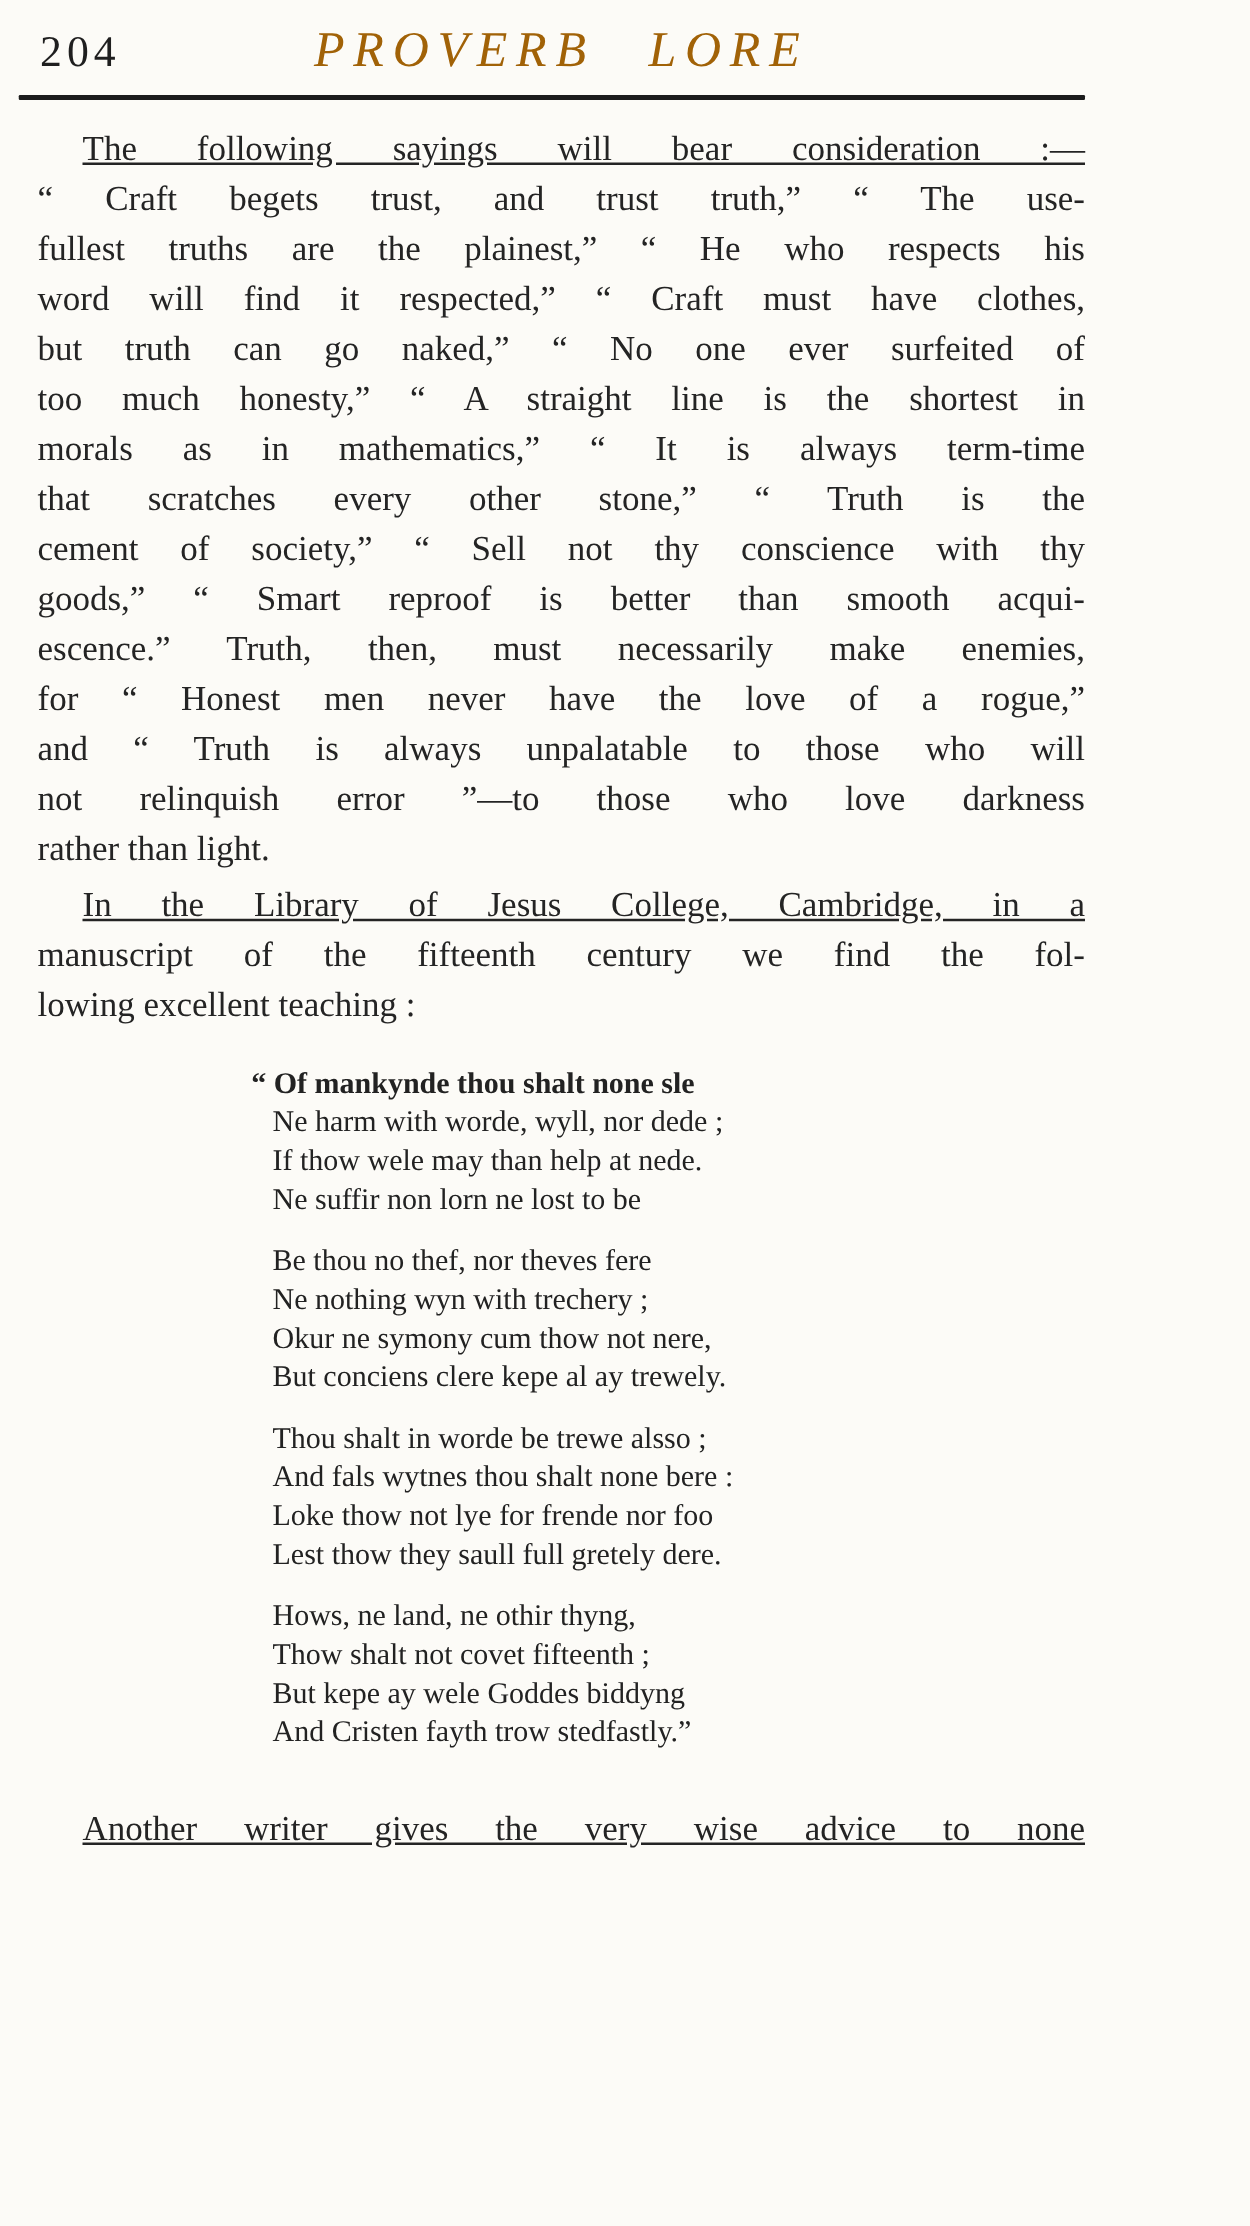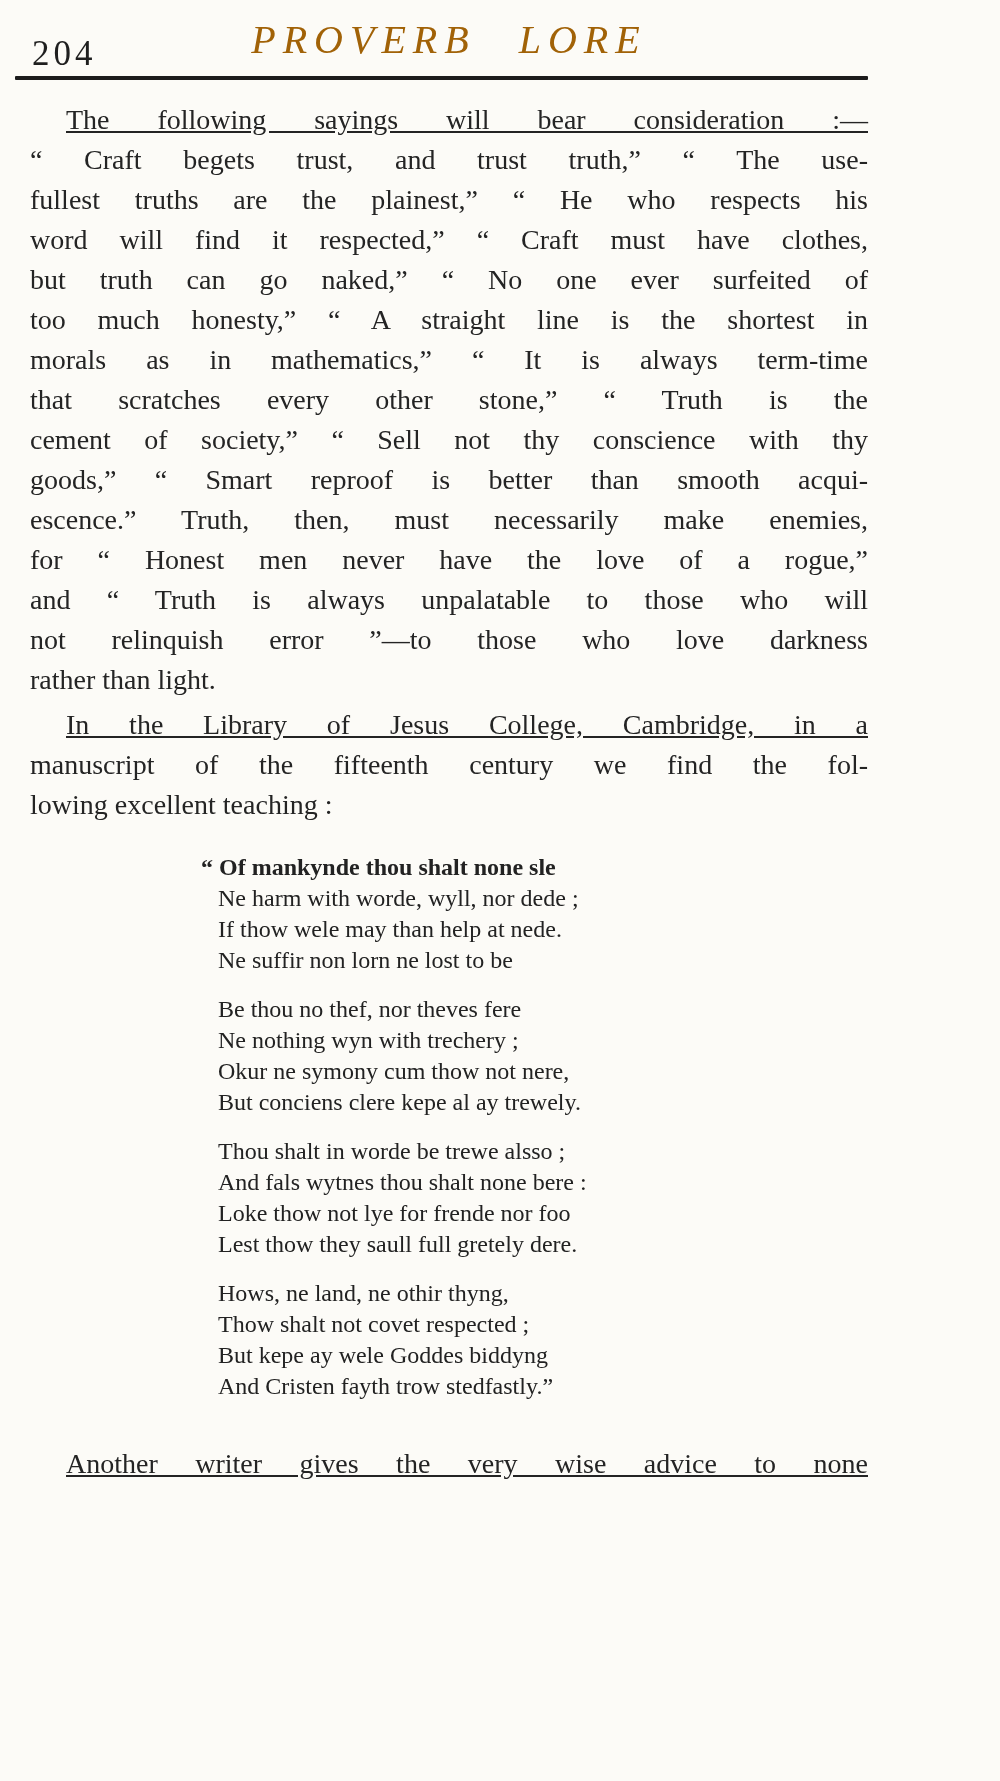--- a/index.html
+++ b/index.html
@@ -11,21 +11,21 @@
     overflow: hidden;
   }
   .page {
     position: relative;
     width: 1000px; height: 1781px;
     padding: 14px 132px 0 30px;
     background: #fcfbf7;
   }
   .header { position: relative; height: 54px; }
   .page-number {
-    position: absolute; left: 2px; top: 20px;
+    position: absolute; left: 2px; top: 8px;
     font-size: 35px; letter-spacing: 4px; color: #1f1f1f;
   }
   .title {
     text-align: center; font-style: italic;
     font-size: 40px; letter-spacing: 7px; word-spacing: 26px;
     color: #a16207; padding-top: 2px;
   }
   .rule {
     height: 4px; background: #1c1c1c;
     margin: 8px 0 20px -15px;
@@ -95,21 +95,21 @@
       <div class="line">But conciens clere kepe al ay trewely.</div>
     </div>
     <div class="stanza">
       <div class="line">Thou shalt in worde be trewe alsso ;</div>
       <div class="line">And fals wytnes thou shalt none bere :</div>
       <div class="line">Loke thow not lye for frende nor foo</div>
       <div class="line">Lest thow they saull full gretely dere.</div>
     </div>
     <div class="stanza">
       <div class="line">Hows, ne land, ne othir thyng,</div>
-      <div class="line">Thow shalt not covet respected ;</div>
+      <div class="line">Thow shalt not covet fifteenth ;</div>
       <div class="line">But kepe ay wele Goddes biddyng</div>
       <div class="line">And Cristen fayth trow stedfastly.”</div>
     </div>
   </section>
 
   <section class="para closing">
     <div class="jline indent">Another writer gives the very wise advice to none</div>
   </section>
 
 </div>

